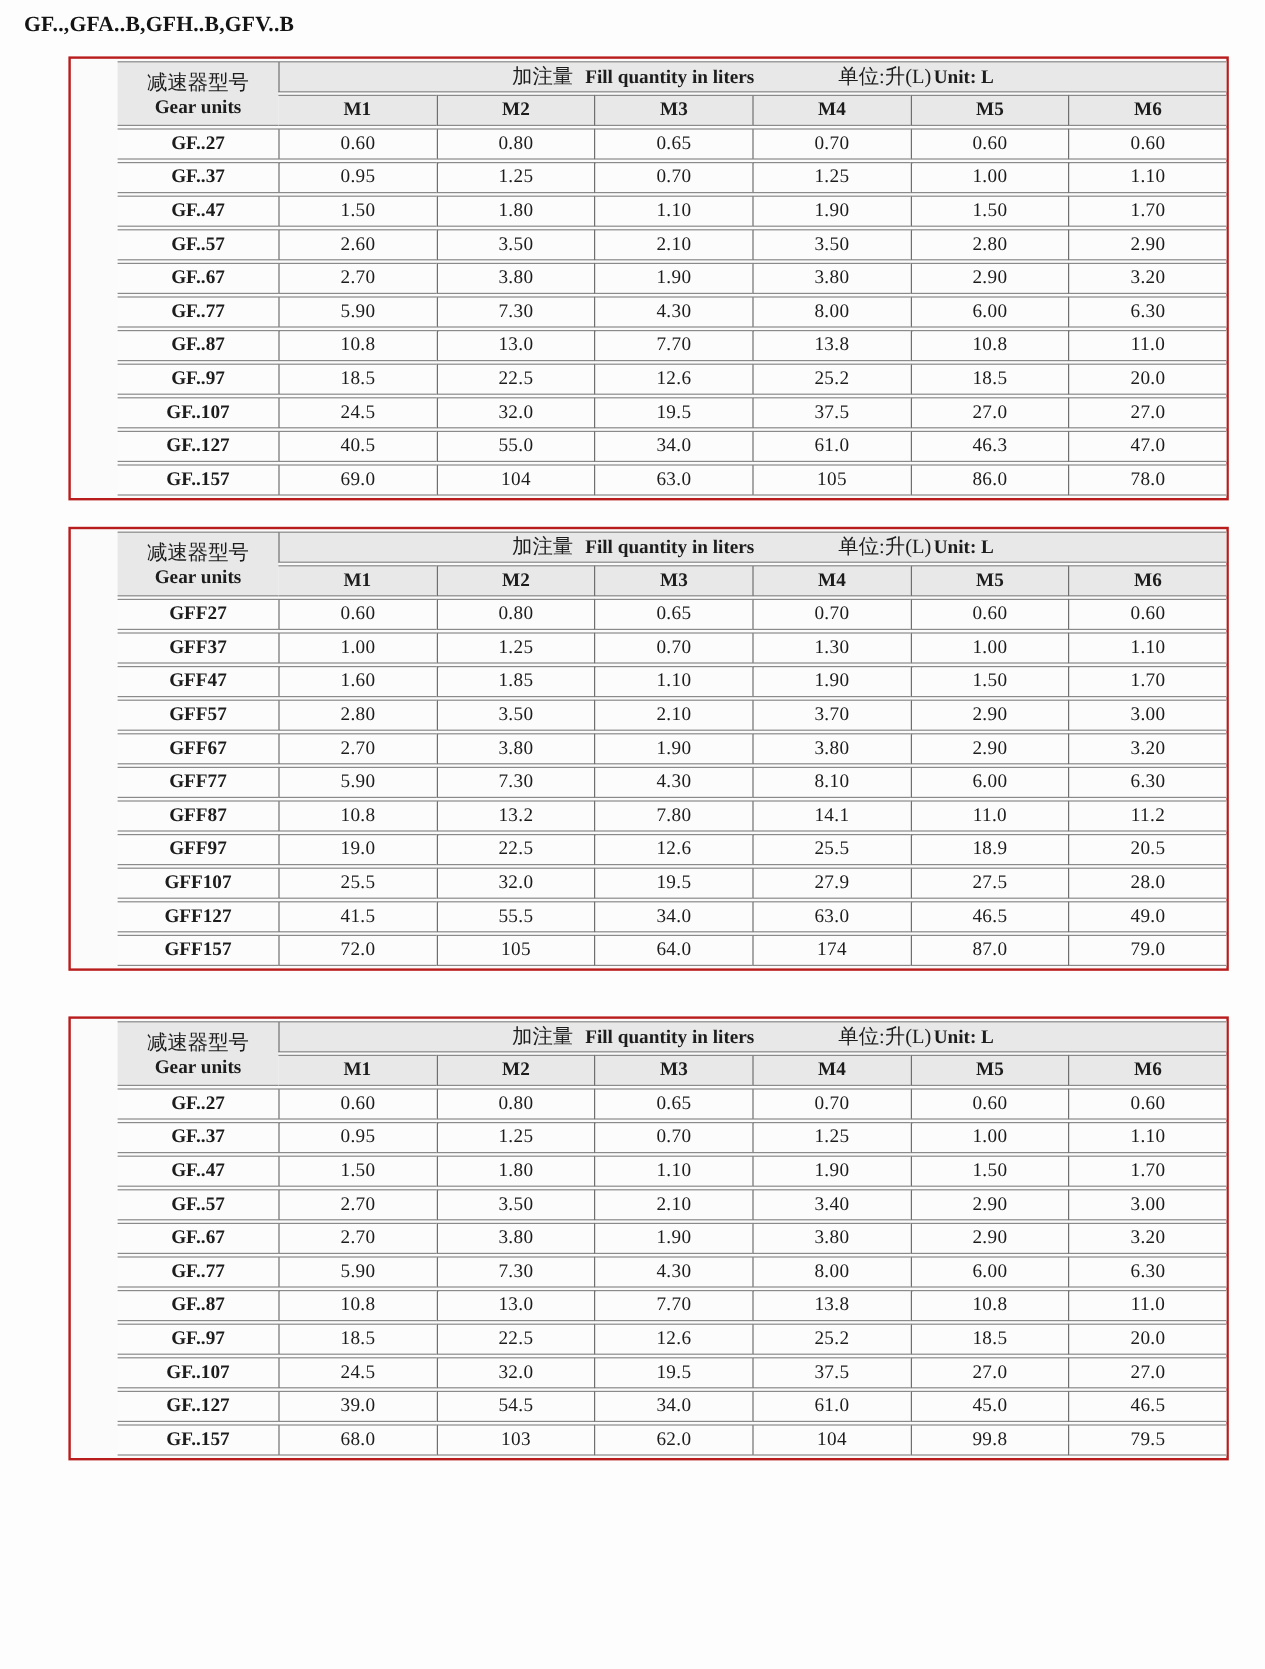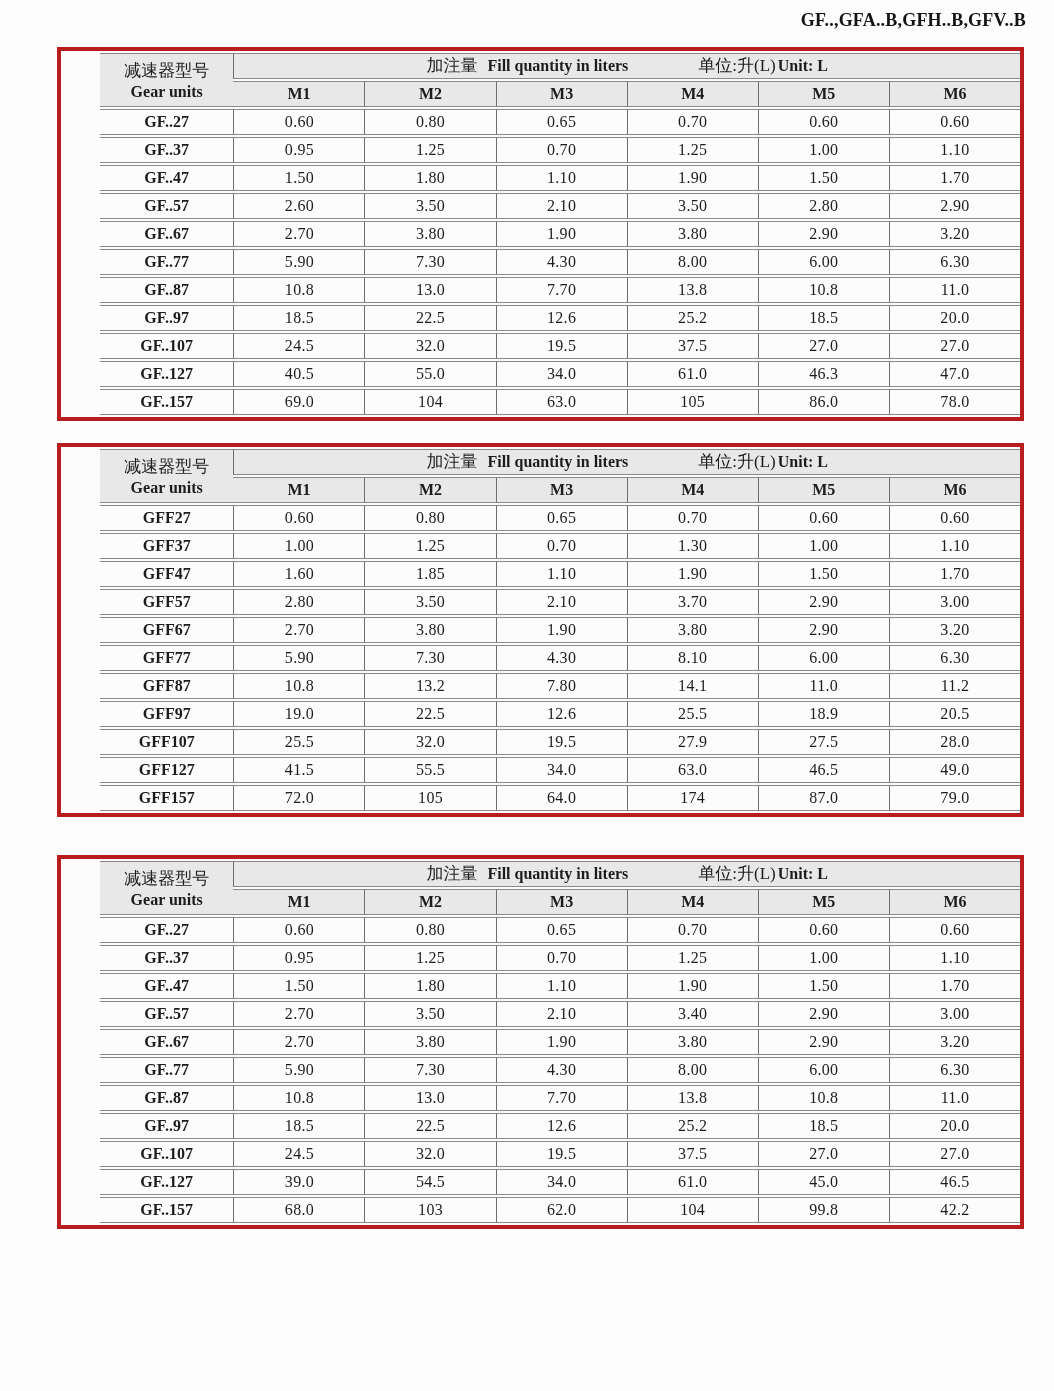--- a/index.html
+++ b/index.html
@@ -15,34 +15,33 @@
     box-sizing: border-box;
     padding: 8px 28px 30px 20px;
     background: #fdfdfd;
   }
   .section-title {
     font-size: 18px;
     font-weight: bold;
     margin: 0;
     letter-spacing: 0.2px;
     color: #141414;
-    text-align: right;
   }
   .sec-1 .section-title { margin-top: 2px; }
   .sec-2 .section-title { margin-top: 38px; }
   .sec-3 .section-title { margin-top: 54px; }
 
   .fill-table {
     border-collapse: separate;
     border-spacing: 0 2px;
     table-layout: fixed;
     width: 967px;
     margin-left: 37px;
     background: #fbfbfb;
-    border: 4px solid #b91c1c;
+    border: 2px solid #b91c1c;
     padding-left: 39px;
   }
   .sec-1 .fill-table { margin-top: 16px; }
   .sec-2 .fill-table { margin-top: 22px; }
   .sec-3 .fill-table { margin-top: 38px; }
 
   .fill-table col.c-model { width: 14.5%; }
   .fill-table col.c-m     { width: 14.25%; }
 
   .fill-table th, .fill-table td {
@@ -490,18 +489,18 @@
             <td class="value-cell">45.0</td>
             <td class="value-cell">46.5</td>
           </tr>
           <tr>
             <td class="model-cell">GF..157</td>
             <td class="value-cell">68.0</td>
             <td class="value-cell">103</td>
             <td class="value-cell">62.0</td>
             <td class="value-cell">104</td>
             <td class="value-cell">99.8</td>
-            <td class="value-cell">42.2</td>
+            <td class="value-cell">79.5</td>
           </tr>
         </tbody>
     </table>
   </section>
 </div>
 
 </body></html>

